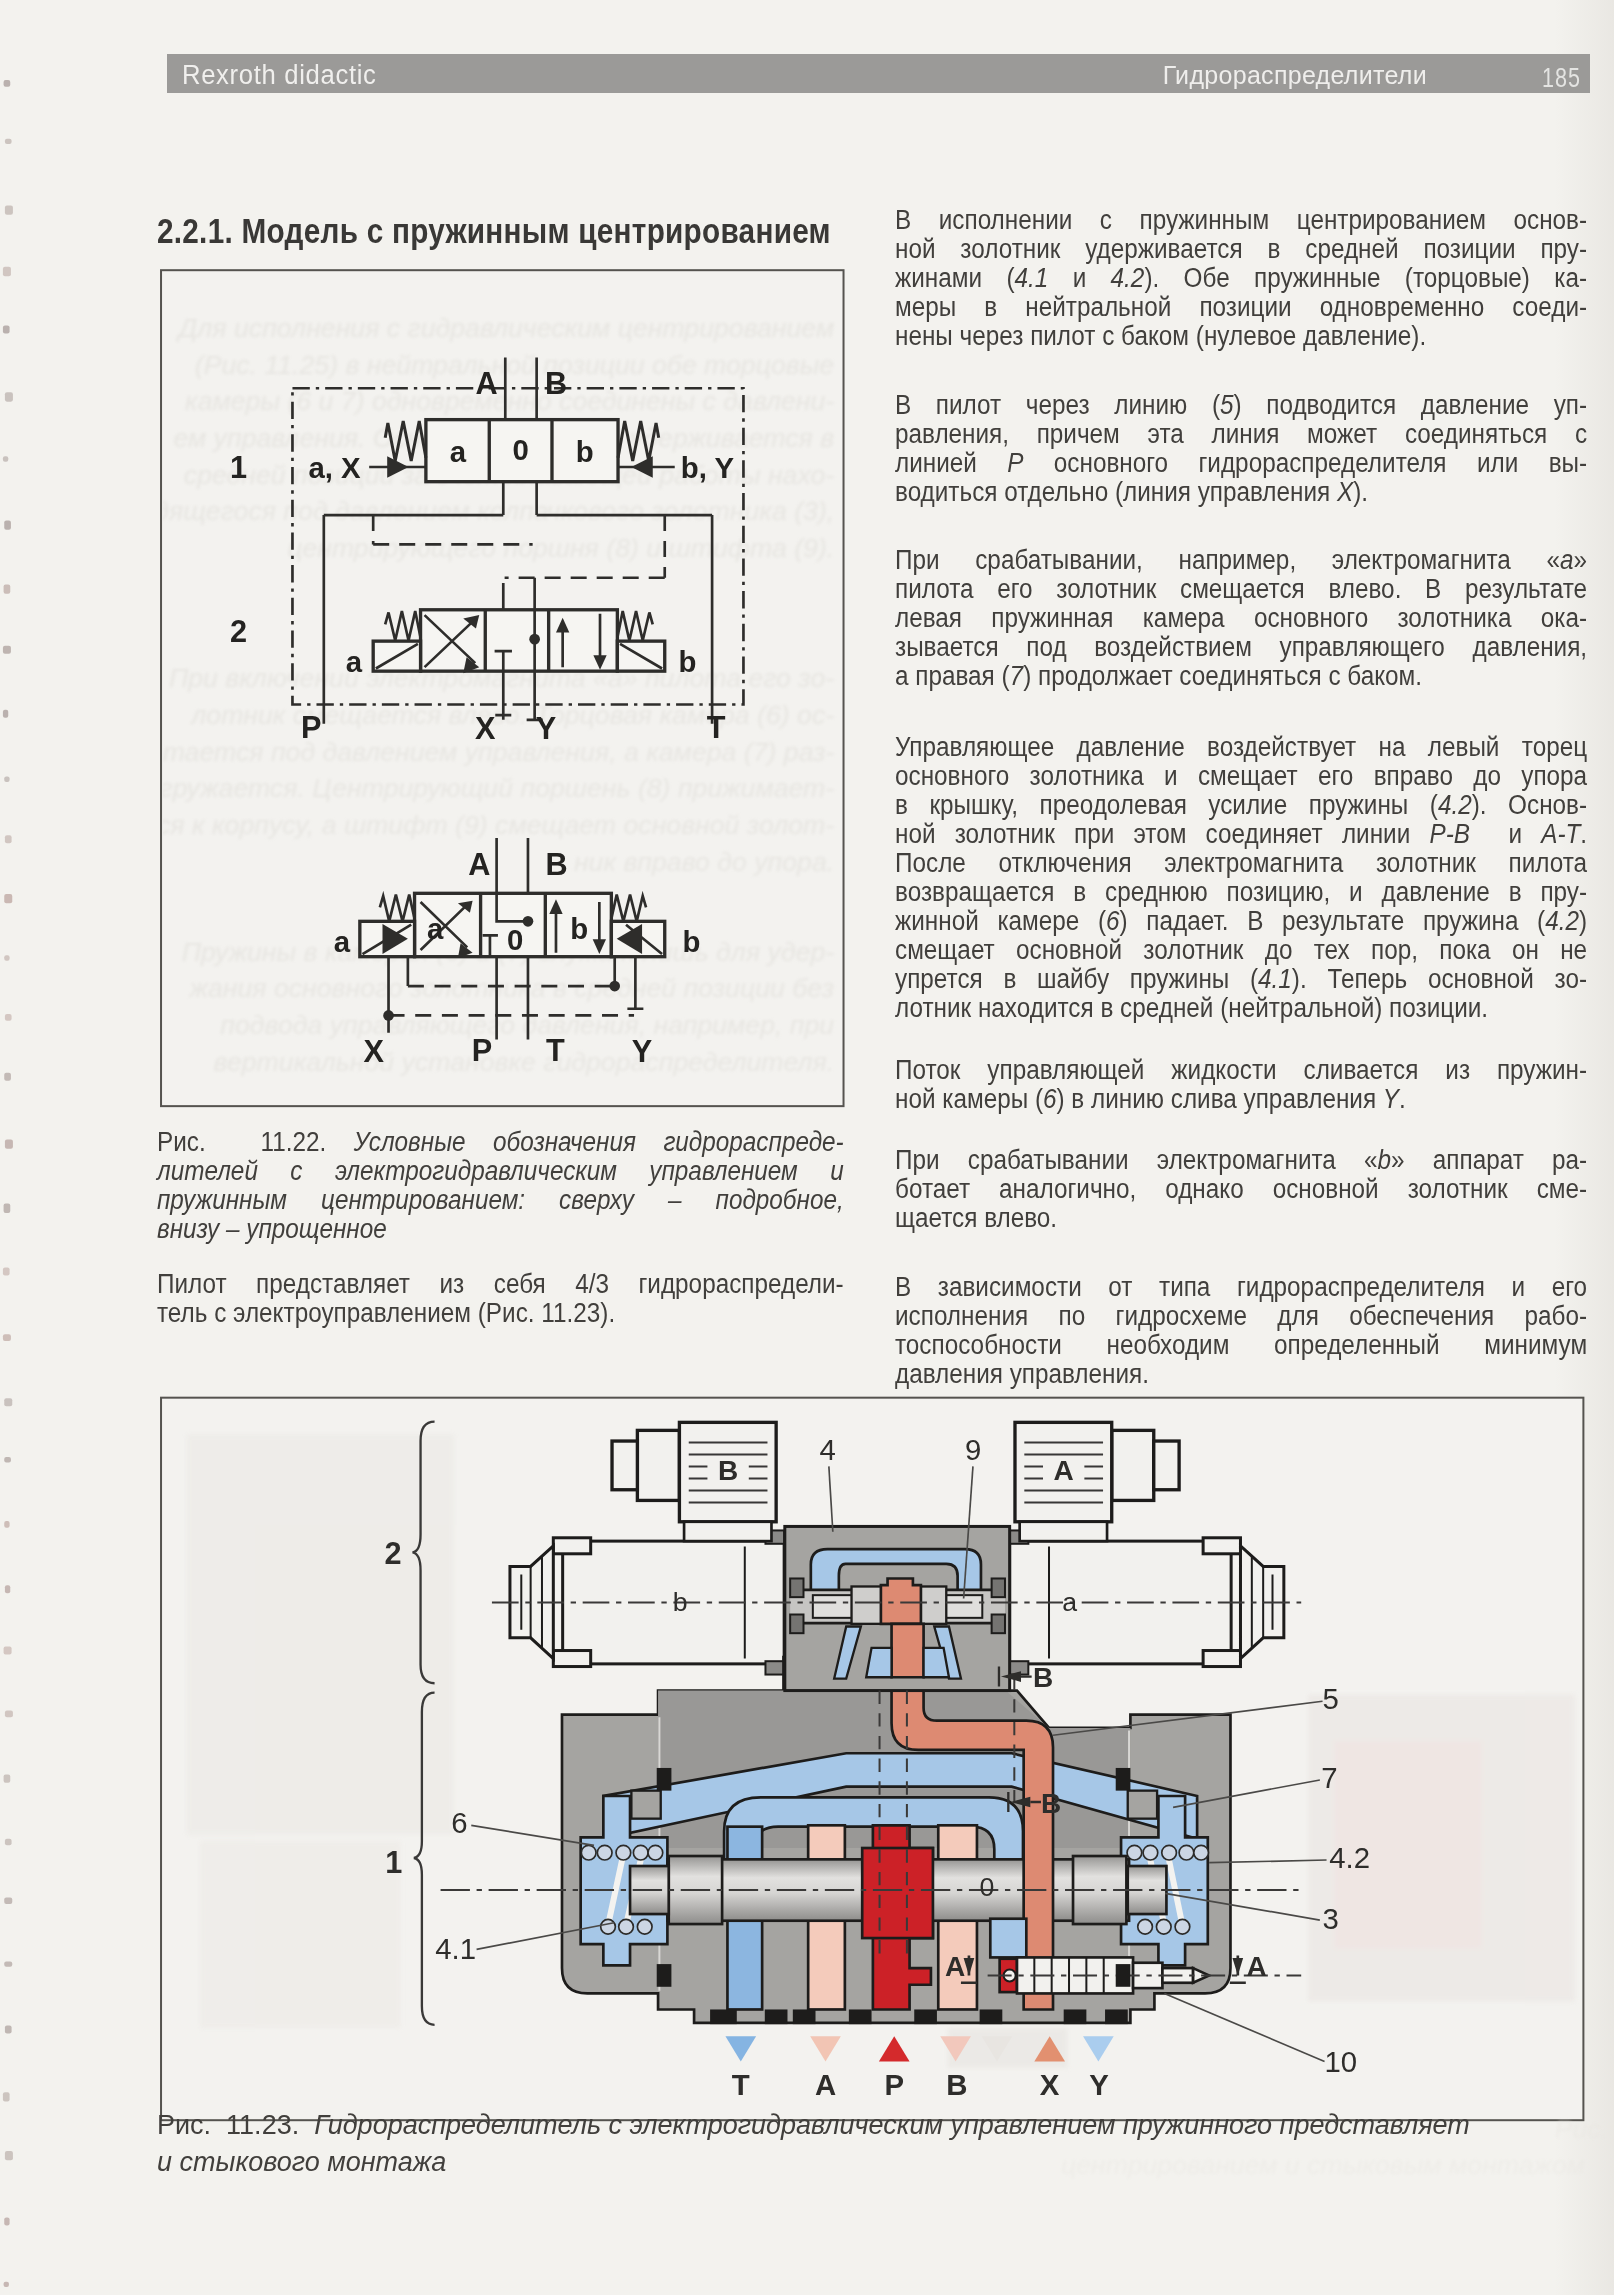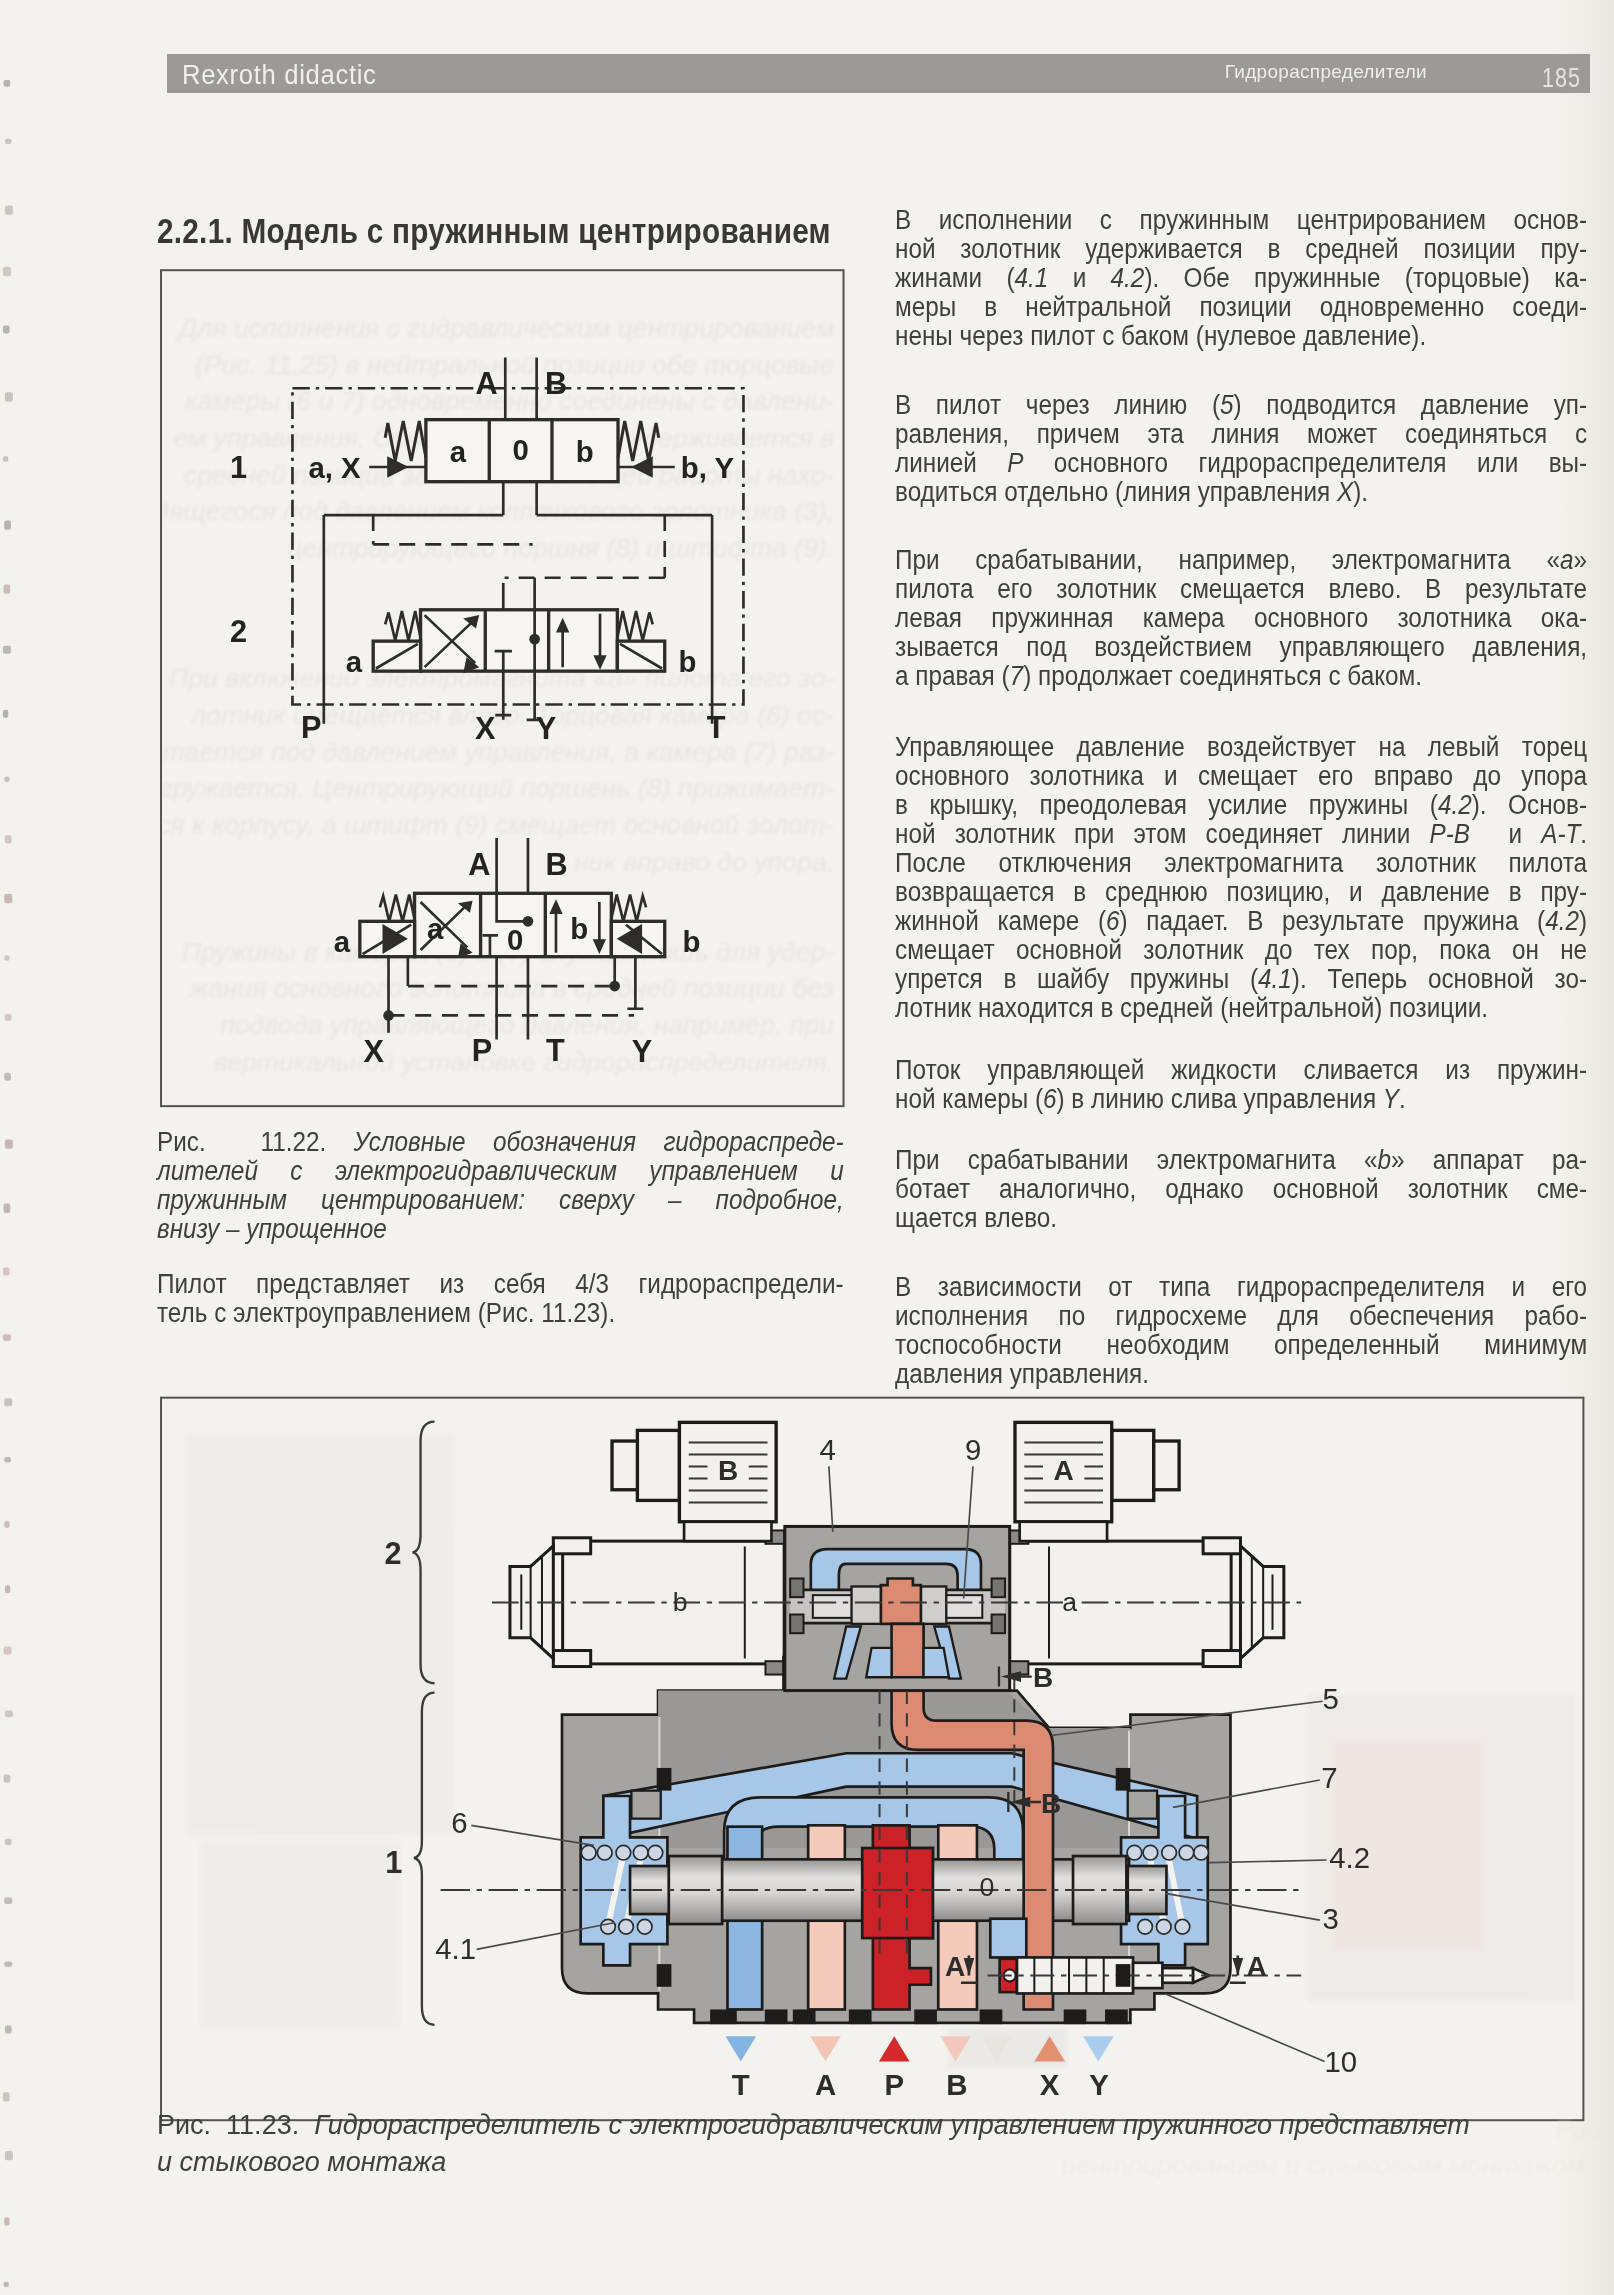--- a/index.html
+++ b/index.html
@@ -3,21 +3,21 @@
 <style>
 html,body{margin:0;padding:0;}
 #page{position:relative;width:1615px;height:2295px;background:#f3f2ee;font-family:Liberation Sans, sans-serif;overflow:hidden;}
 .abs{position:absolute;}
 .jl{text-align:justify;text-align-last:justify;}
 .jlast{text-align:justify;text-align-last:left;}
 .body-t{font-size:27px;line-height:29px;color:#413f3c;transform:scaleX(0.9);transform-origin:0 0;}
 .it{font-style:italic;}
 #hdrbar{left:167px;top:54px;width:1423px;height:39px;background:#9b9a98;}
 #hdrL{left:182px;top:60px;font-size:27px;color:#f0efed;letter-spacing:0.7px;transform:scaleX(.95);transform-origin:0 0;}
-#hdrR{left:1160px;top:61px;width:267px;font-size:19px;color:#efeeec;text-align:right;letter-spacing:0.3px;}
+#hdrR{left:1160px;top:61px;width:267px;font-size:25px;color:#efeeec;text-align:right;letter-spacing:0.3px;}
 #hdrN{left:1542px;top:63px;font-size:27px;color:#e4e4e2;transform:scaleX(.8);transform-origin:0 0;letter-spacing:1.3px;}
 #title{left:157px;top:212px;font-size:35px;line-height:37px;font-weight:bold;color:#393836;letter-spacing:0.3px;transform:scaleX(0.85);transform-origin:0 0;white-space:nowrap;}
 </style>
 </head>
 <body>
 <div id="page">
 <div class="abs" style="left:1555px;top:0;width:60px;height:2295px;background:linear-gradient(90deg, rgba(228,226,221,0), rgba(225,222,217,0.55));"></div>
 <div class="abs" id="hdrbar"></div>
 <div class="abs" id="hdrL">Rexroth didactic</div>
 <div class="abs" id="hdrR">Гидрораспределители</div>

